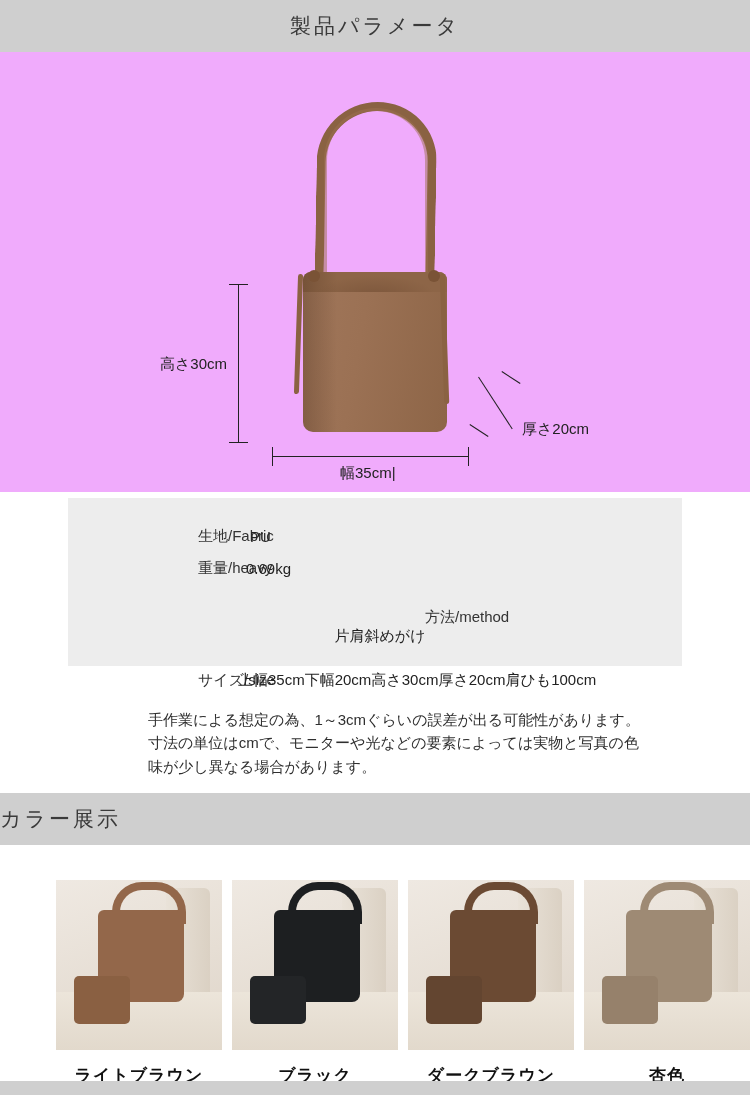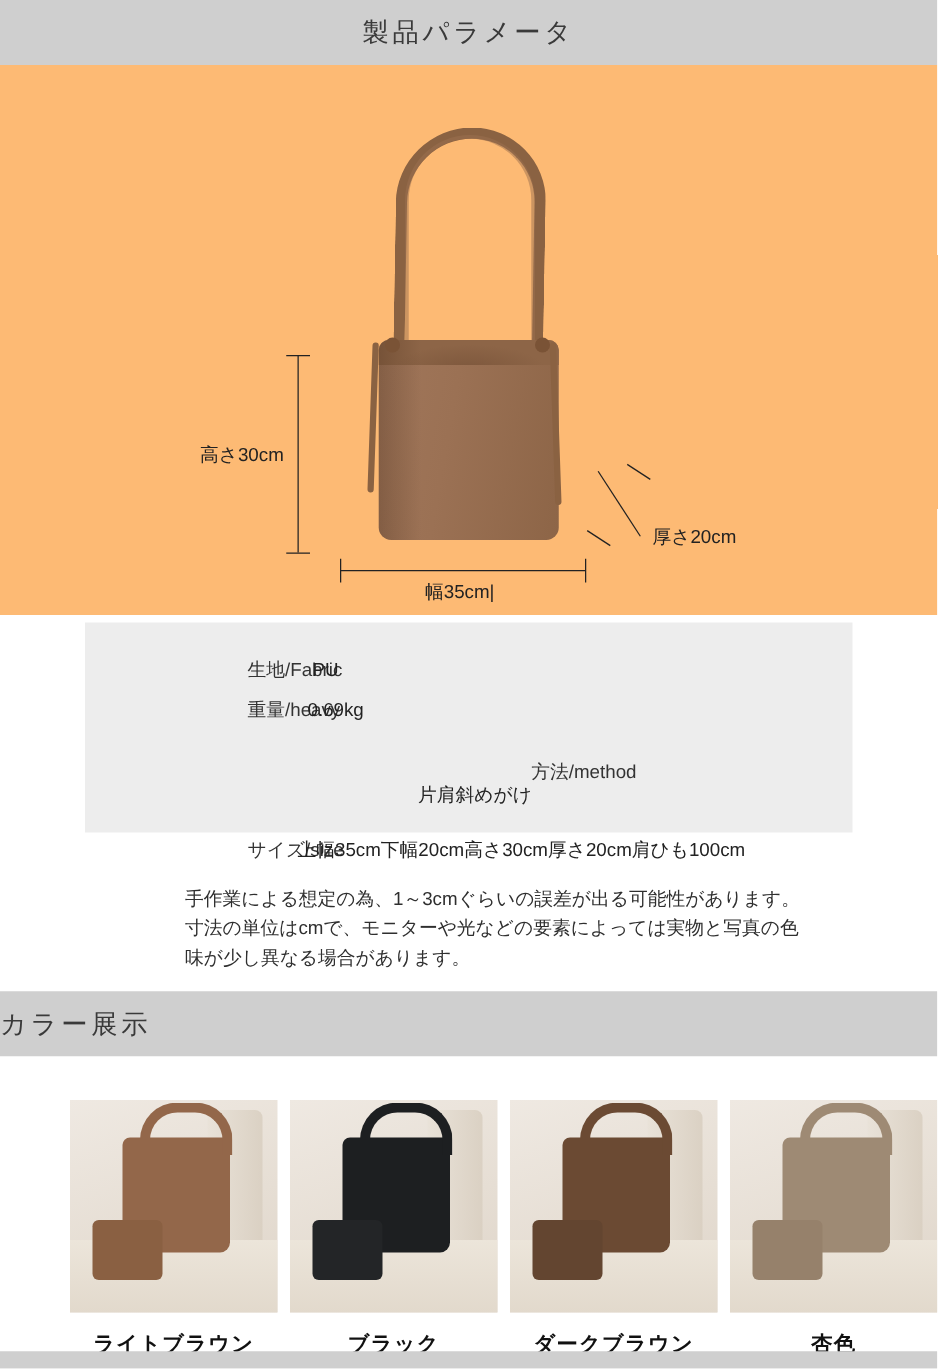--- a/index.html
+++ b/index.html
@@ -30,21 +30,21 @@
     letter-spacing: 3px;
     color: #3a3a3a;
     font-weight: 400;
   }
 
   
   .diagram {
     position: relative;
     width: 100%;
     height: 440px;
-    background: #fdba74;
+    background: #f0abfc;
   }
 
   
   .bag-wrap {
     position: absolute;
     left: 290px;
     top: 50px;
     width: 170px;
     height: 340px;
   }

